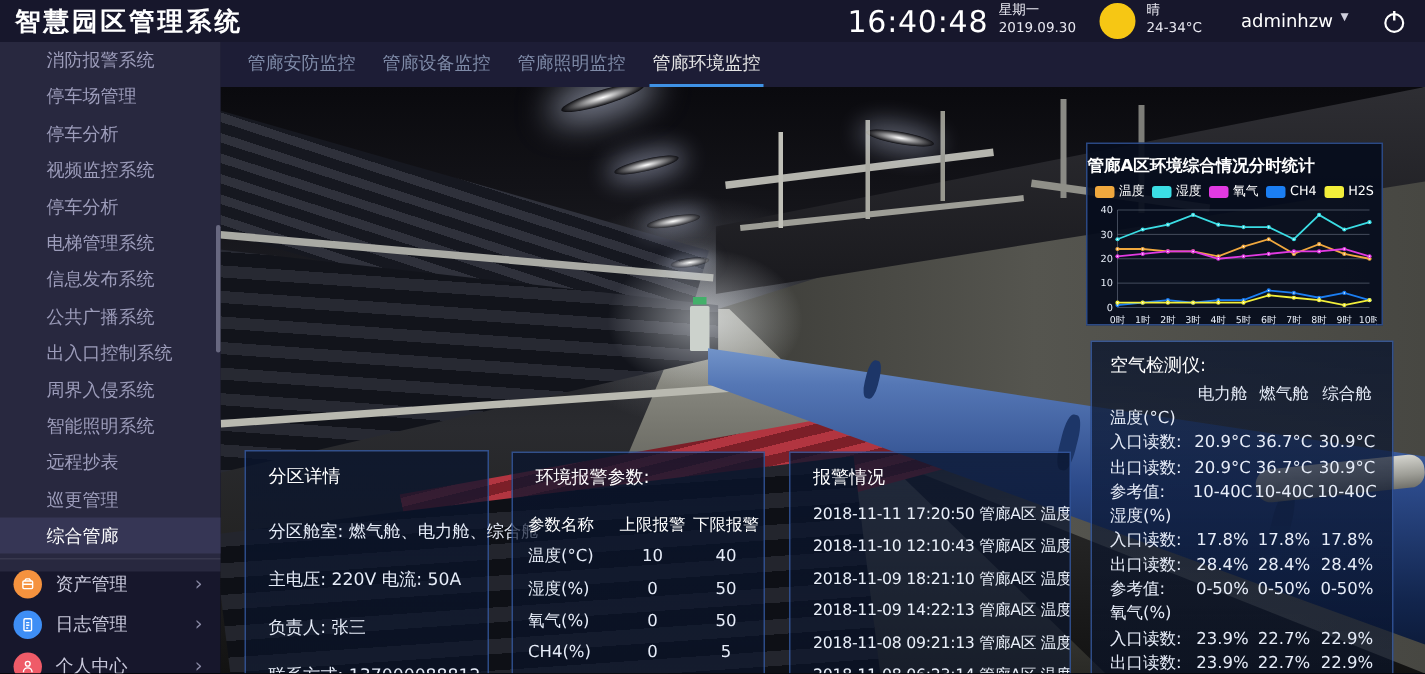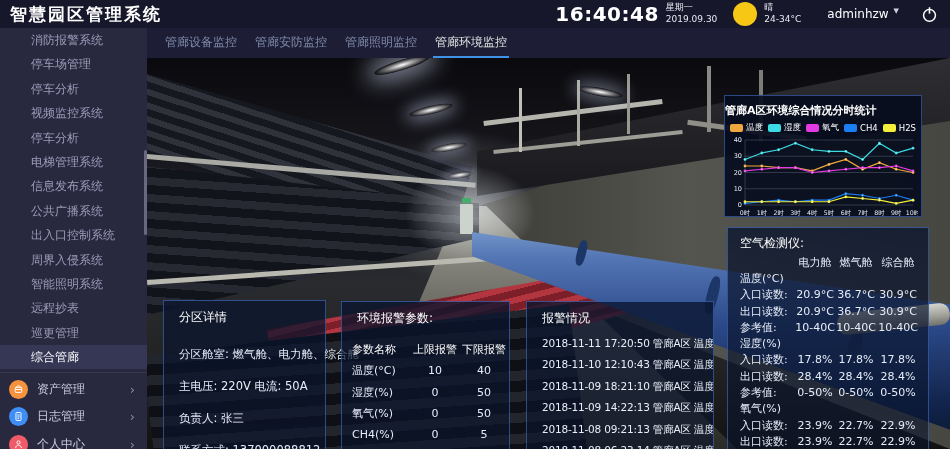--- a/index.html
+++ b/index.html
@@ -4,29 +4,29 @@
 <style>
   html,body{margin:0;padding:0;background:#000;}
   .app{position:relative;width:950px;height:449px;overflow:hidden;
        font-family:"DejaVu Sans","Liberation Sans",sans-serif;color:#fff;background:#17172c;}
 
   
   .header{position:absolute;left:0;top:0;width:950px;height:28px;background:#17172c;
           display:flex;align-items:center;z-index:40;}
   .logo{margin-left:10px;font-size:17px;font-weight:bold;letter-spacing:2px;white-space:nowrap;}
   .h-right{margin-left:auto;display:flex;align-items:center;margin-right:12px;}
-  .clock{font-size:20px;font-weight:bold;letter-spacing:.5px;}
+  .clock{font-size:20px;font-weight:normal;letter-spacing:.5px;}
   .twoline{display:flex;flex-direction:column;font-size:9px;line-height:1.3;color:#e9e9f2;margin-left:7px;justify-content:flex-end;}
   .sun{width:24px;height:24px;border-radius:50%;background:#f6c714;margin-left:16px;flex:none;}
   .user{display:flex;align-items:flex-start;gap:5px;font-size:12px;margin-left:26px;cursor:pointer;}
   .caret{font-size:7px;color:#cfcfdd;}
   .power{margin-left:22px;cursor:pointer;display:flex;align-items:center;}
 
   
-  .sidebar{position:absolute;left:0;top:28px;width:147px;height:421px;background:#28283f;z-index:30;}
+  .sidebar{position:absolute;left:0;top:28px;width:147px;height:353px;background:#28283f;z-index:30;}
   .side-item{height:24.4px;line-height:24.4px;padding-left:31px;font-size:12px;color:#9c9cba;
              white-space:nowrap;cursor:pointer;}
   .side-item.active{background:#363655;color:#fff;}
   .side-bottom{margin-top:3px;border-top:1px solid rgba(255,255,255,.08);padding-top:2px;}
   .side-bitem{height:27.5px;display:flex;align-items:center;gap:9px;padding:0 12px 0 9px;
               font-size:12px;color:#c9c9dc;cursor:pointer;}
   .bicon{width:19px;height:19px;border-radius:50%;display:flex;align-items:center;justify-content:center;flex:none;}
   .chev{margin-left:auto;color:#8a8aa5;font-size:13px;}
   .side-thumb{position:absolute;right:0;top:122px;width:3px;height:85px;background:#8b8ba3;
               border-radius:2px;opacity:.65;}
@@ -205,22 +205,22 @@
             </svg>
           </span>
           <span>个人中心</span>
           <span class="chev">›</span>
         </div>
       </div>
     <div class="side-thumb"></div>
   </div>
 
   <div class="tabbar" id="tabbar">
+      <span class="tab">管廊安防监控</span>
       <span class="tab">管廊设备监控</span>
-      <span class="tab">管廊安防监控</span>
       <span class="tab">管廊照明监控</span>
       <span class="tab active">管廊环境监控</span>
     </div>
 
   <div class="stage">
 
     <div class="ph ph-base"></div>
     <div class="ph ph-rightwall"></div>
     <div class="ph ph-ceilr"></div>
     <div class="ph ph-rack1"></div>

